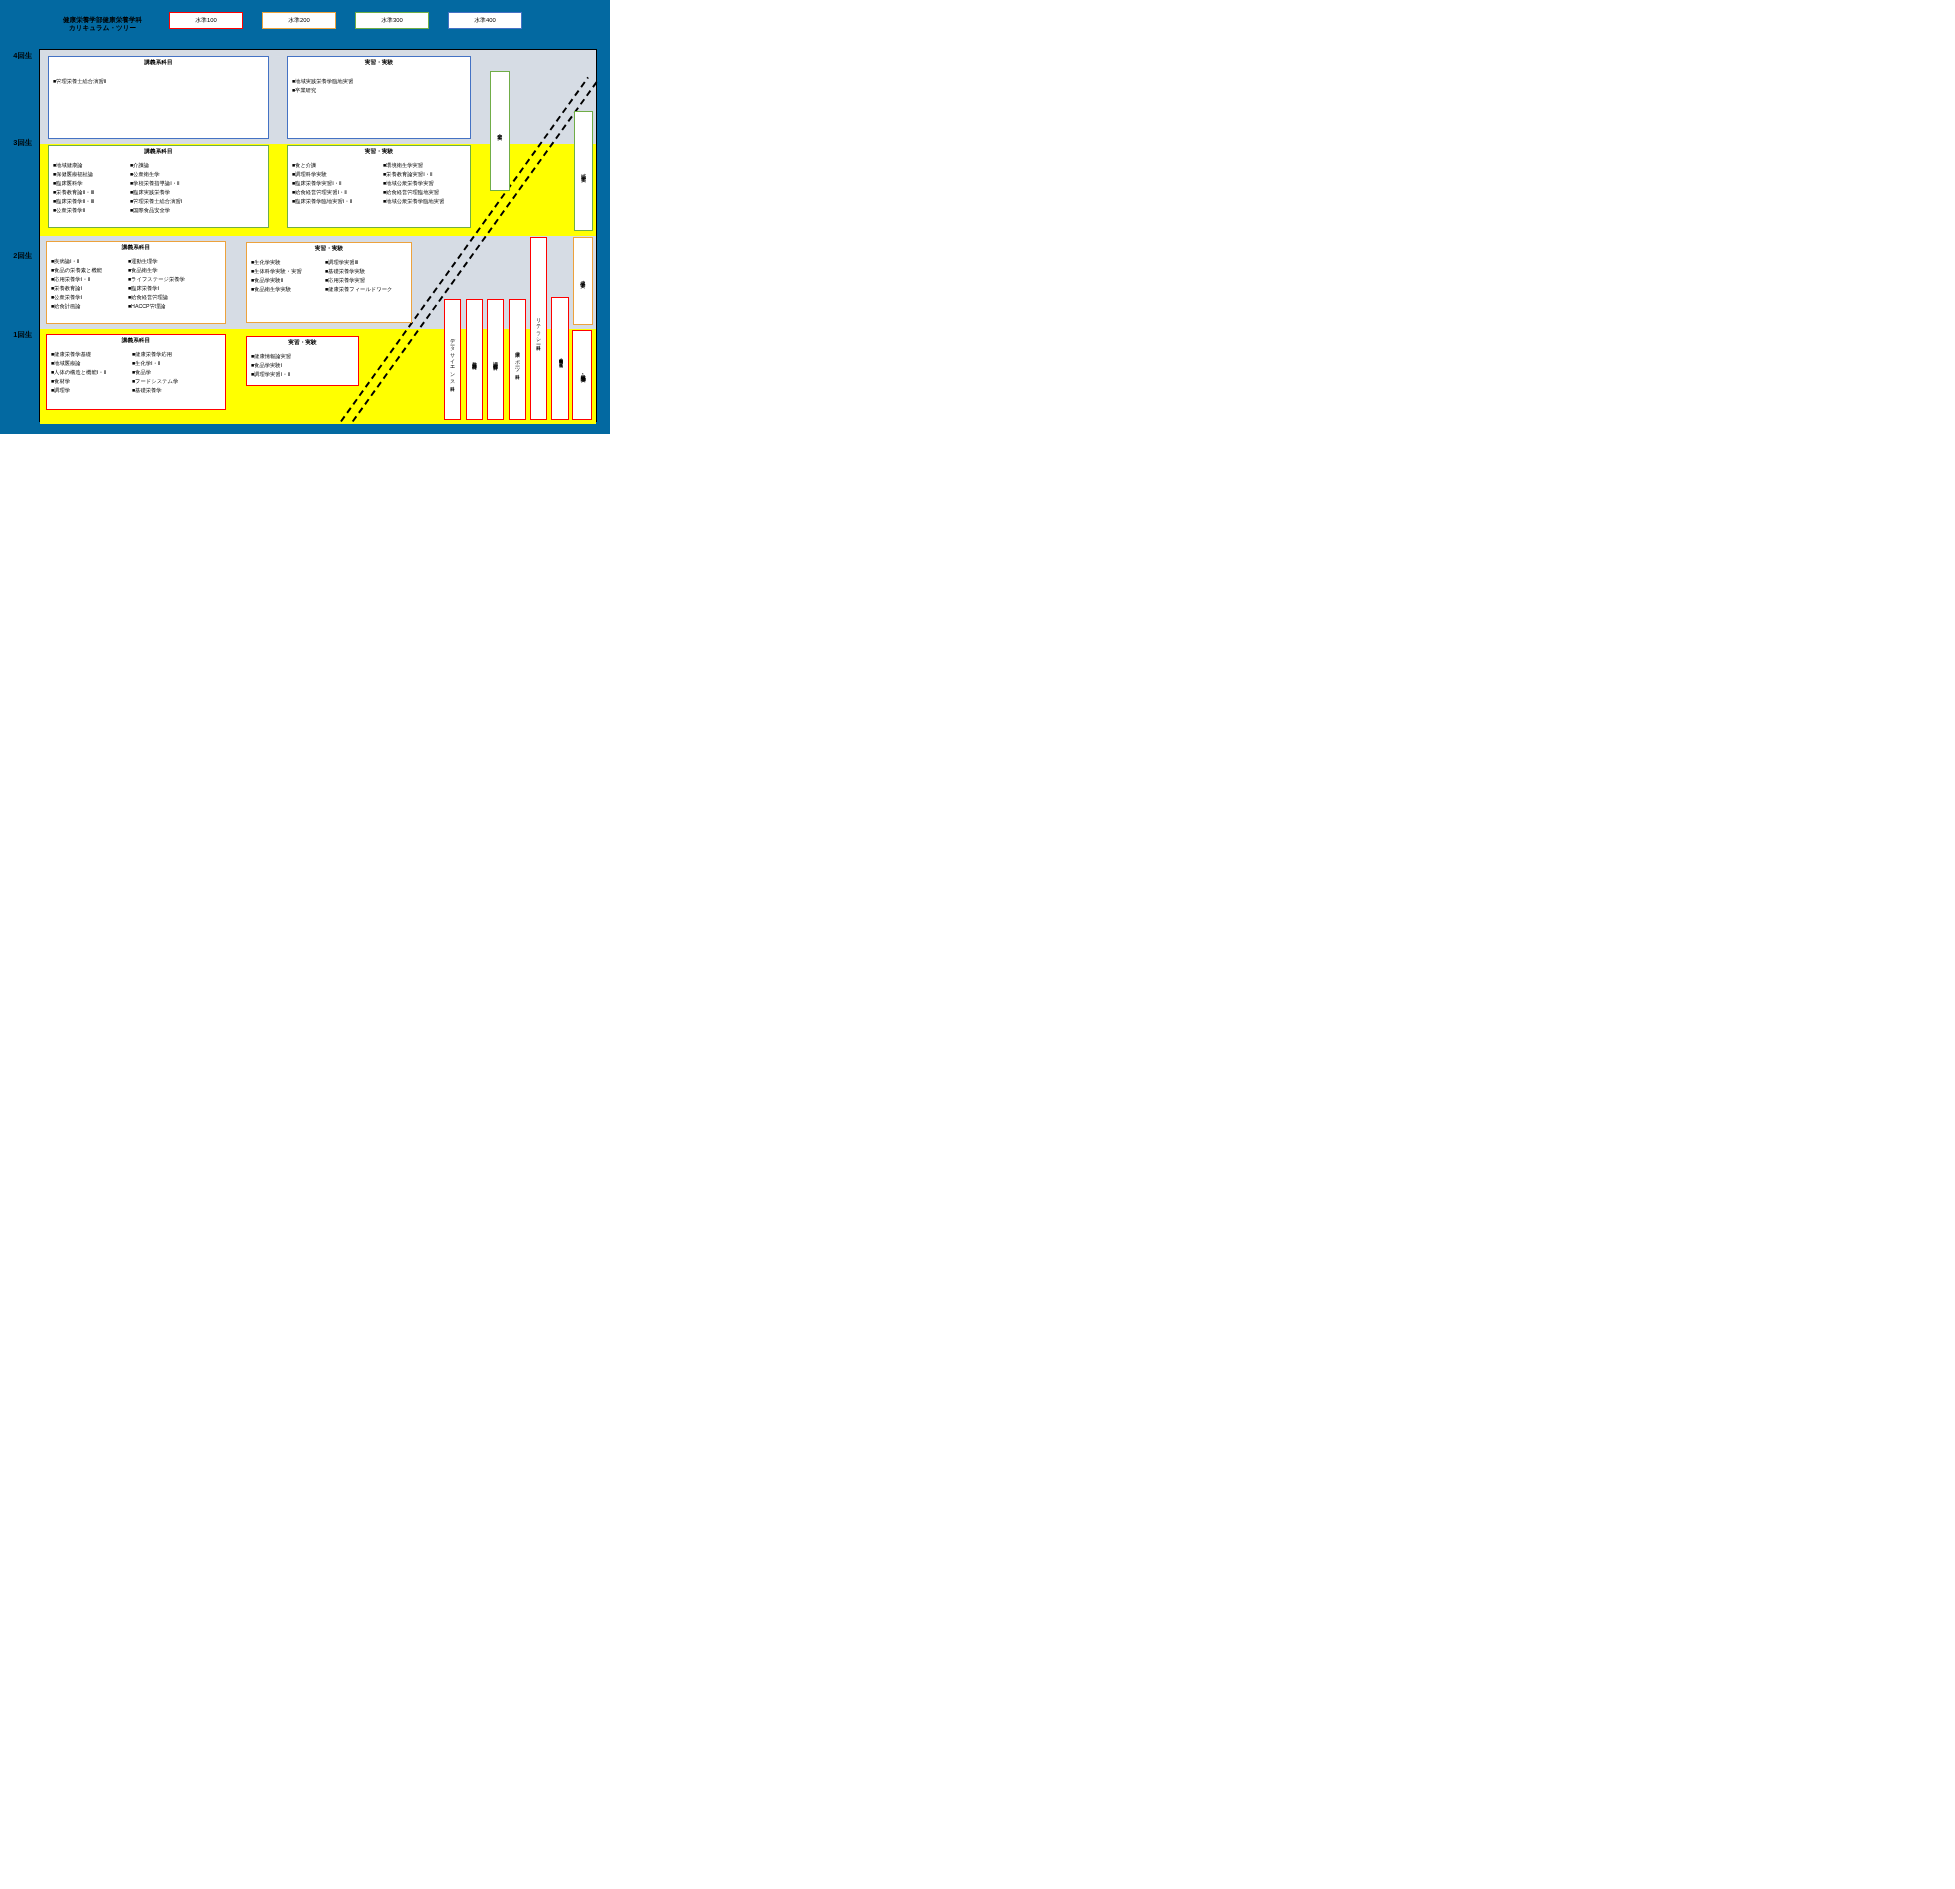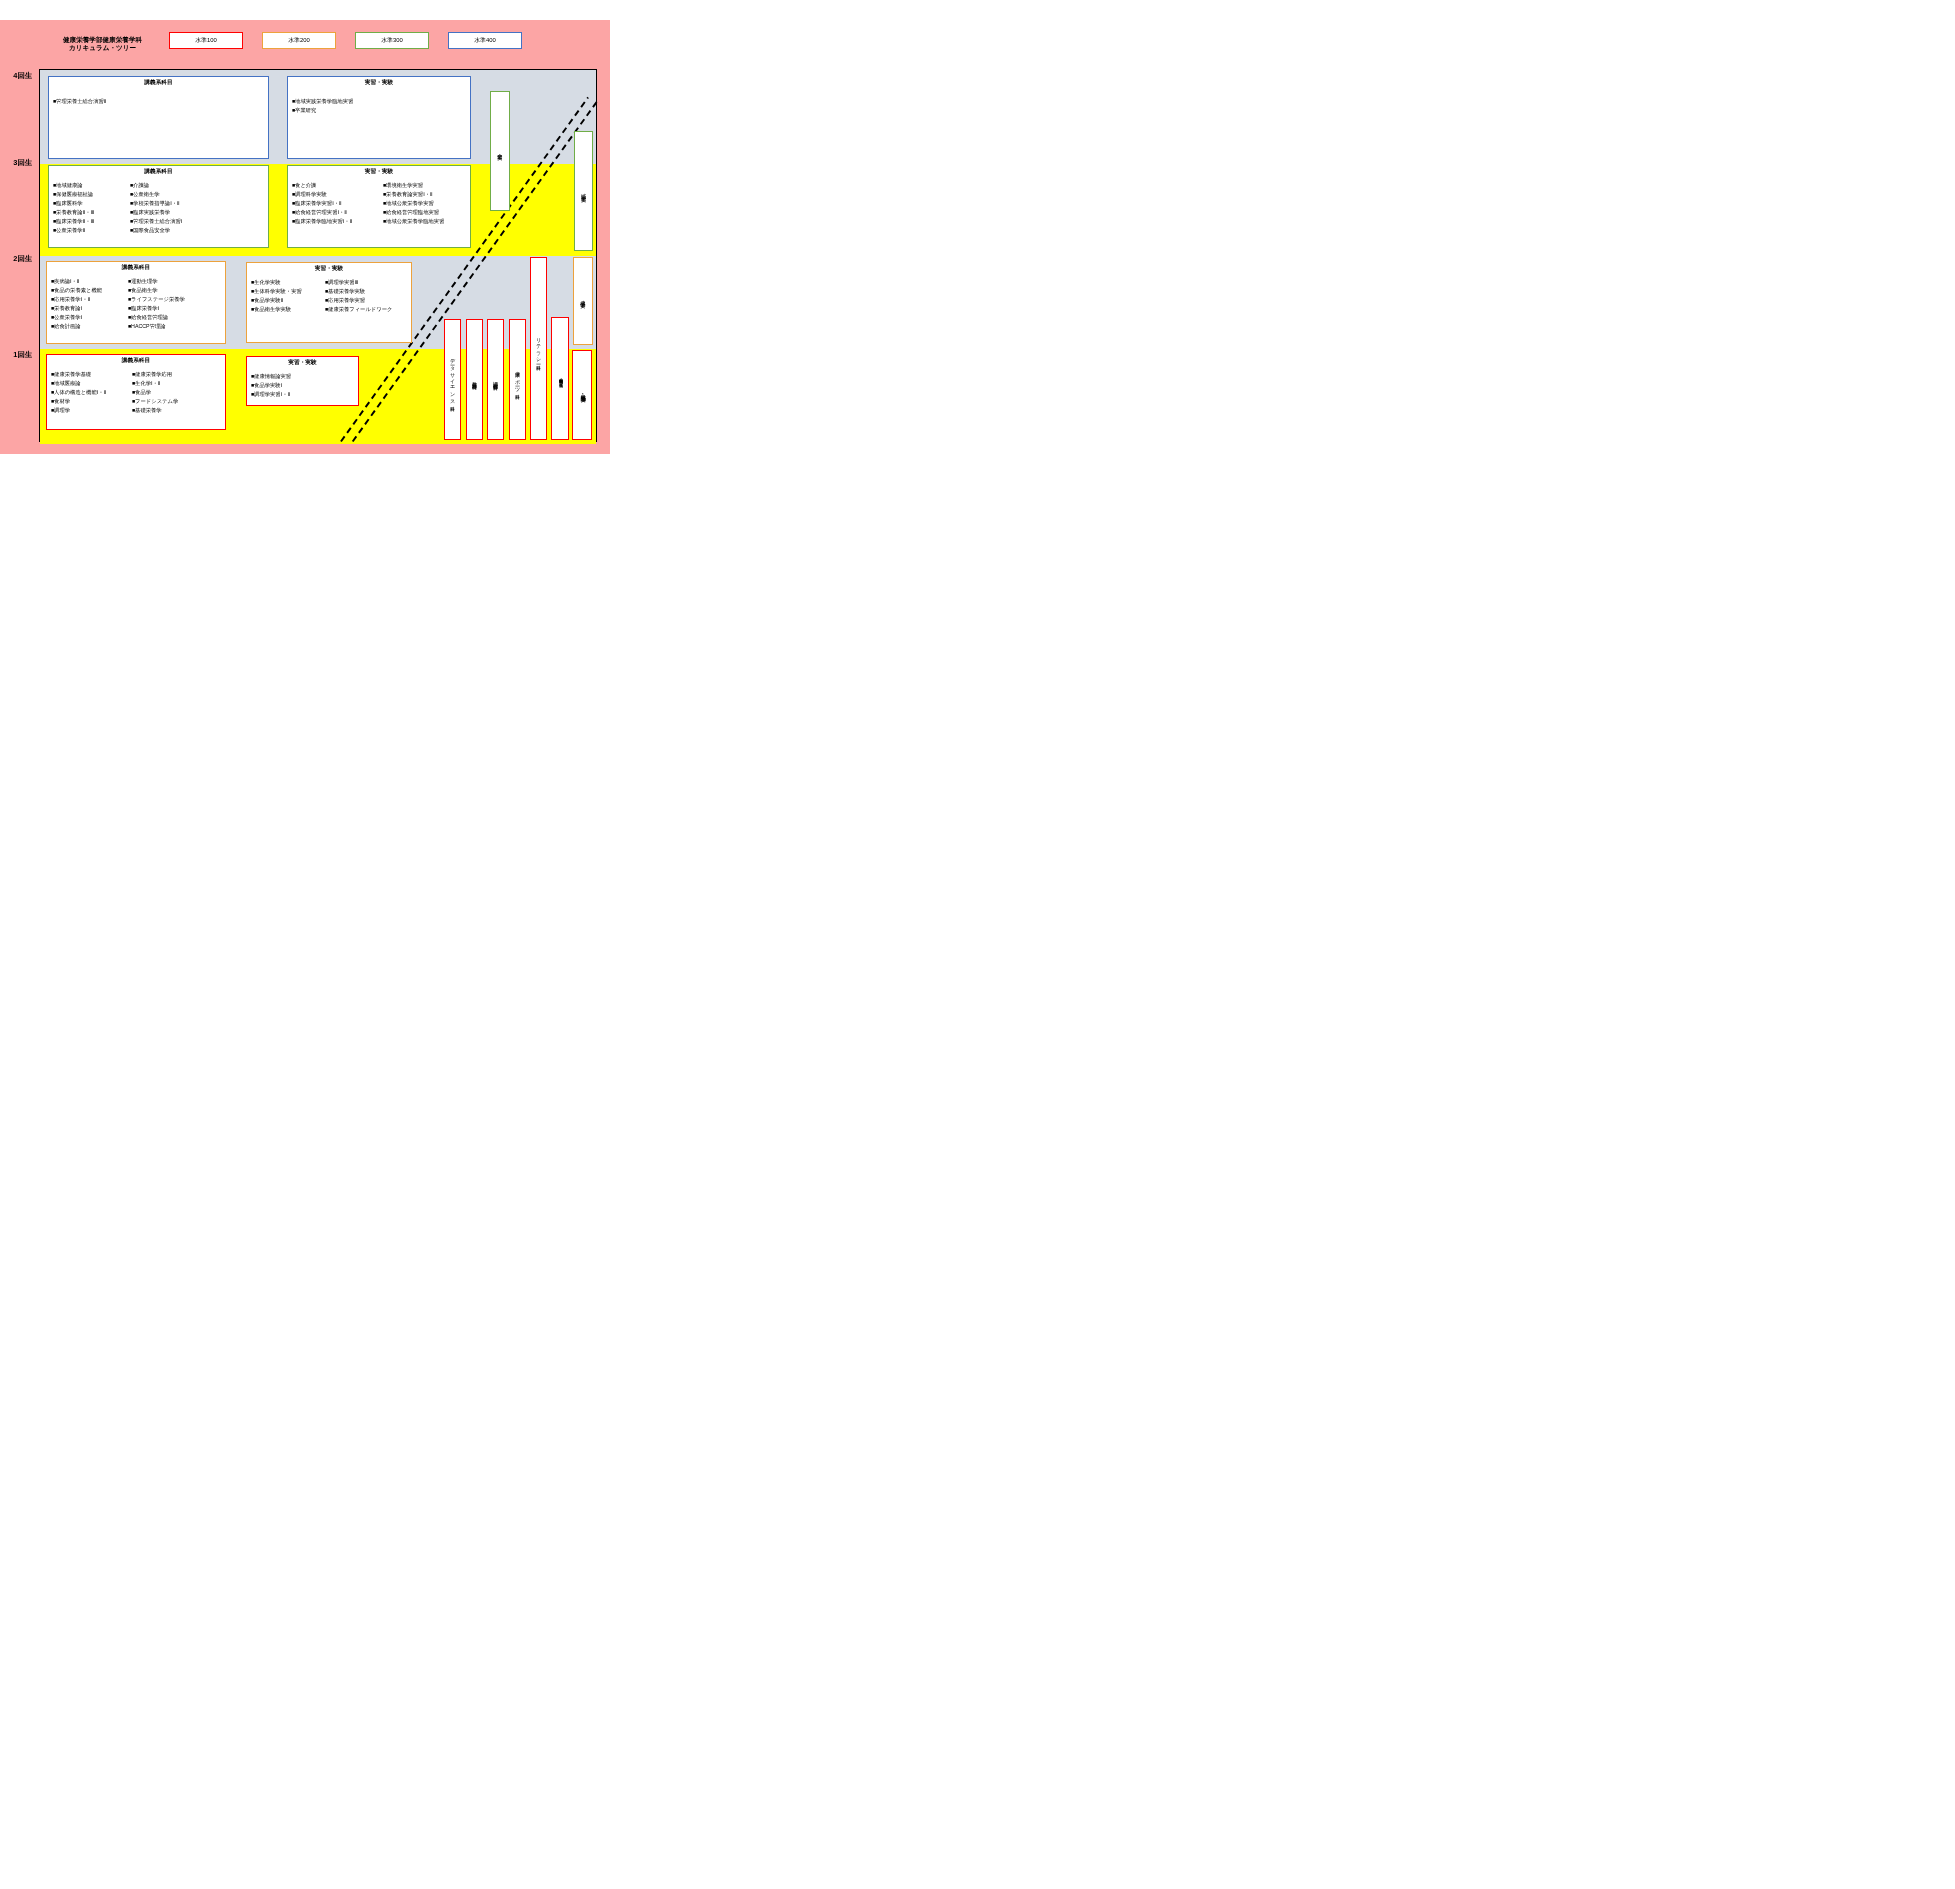--- a/index.html
+++ b/index.html
@@ -1,18 +1,18 @@
 <!DOCTYPE html>
 <html style="font-size:6.3px"><head>
 <meta charset="utf-8">
 <style>
   * { margin:0; padding:0; box-sizing:border-box; }
   html,body { background:#ffffff; }
   body { font-family:"Liberation Sans","DejaVu Sans",sans-serif; color:#000; }
-  .page { position:relative; width:610px; height:434px; background:#fca5a5; overflow:hidden;margin-top:20px; }
+  .page { position:relative; width:610px; height:434px; background:#0369a1; overflow:hidden; }
 
   .title { position:absolute; left:46px; top:15.6px; width:113px; text-align:center;
            font-weight:bold; font-size:6.6px; line-height:1.35; }
 
   .legend-box { position:absolute; top:11.7px; width:74px; height:17.6px; background:#fff;
                 border:1px solid #000; display:flex; align-items:center; justify-content:center;
                 font-size:5.9px; }
 
   .chart { position:absolute; left:39px; top:49px; width:558px; height:373px;
            border:0.8px solid #000; }
@@ -72,21 +72,21 @@
     <div class="band band-1" style="background-color: rgb(255, 255, 0);"></div>
   </div>
 
   <svg class="dashes" viewBox="0 0 1560 1110">
     <line x1="872" y1="1078" x2="1504" y2="198" stroke="#000" stroke-width="5" stroke-dasharray="16 11"></line>
     <line x1="902" y1="1078" x2="1530" y2="204" stroke="#000" stroke-width="5" stroke-dasharray="16 11"></line>
   </svg>
 
   <div class="row-label" style="top:51px">4回生</div>
   <div class="row-label" style="top:138px">3回生</div>
-  <div class="row-label" style="top:234px">2回生</div>
+  <div class="row-label" style="top:251px">2回生</div>
   <div class="row-label" style="top:330px">1回生</div>
 
   <div class="subject-box gap-lg" style="left: 48px; top: 56px; width: 221px; height: 83px; border-color: rgb(68, 114, 196);">
     <div class="box-header">講義系科目</div>
     <div class="col">
         <div class="course-item">■管理栄養士総合演習Ⅱ</div>
       </div>
   </div>
   <div class="subject-box gap-lg" style="left: 287px; top: 56px; width: 184px; height: 83px; border-color: rgb(68, 114, 196);">
     <div class="box-header">実習・実験</div>

